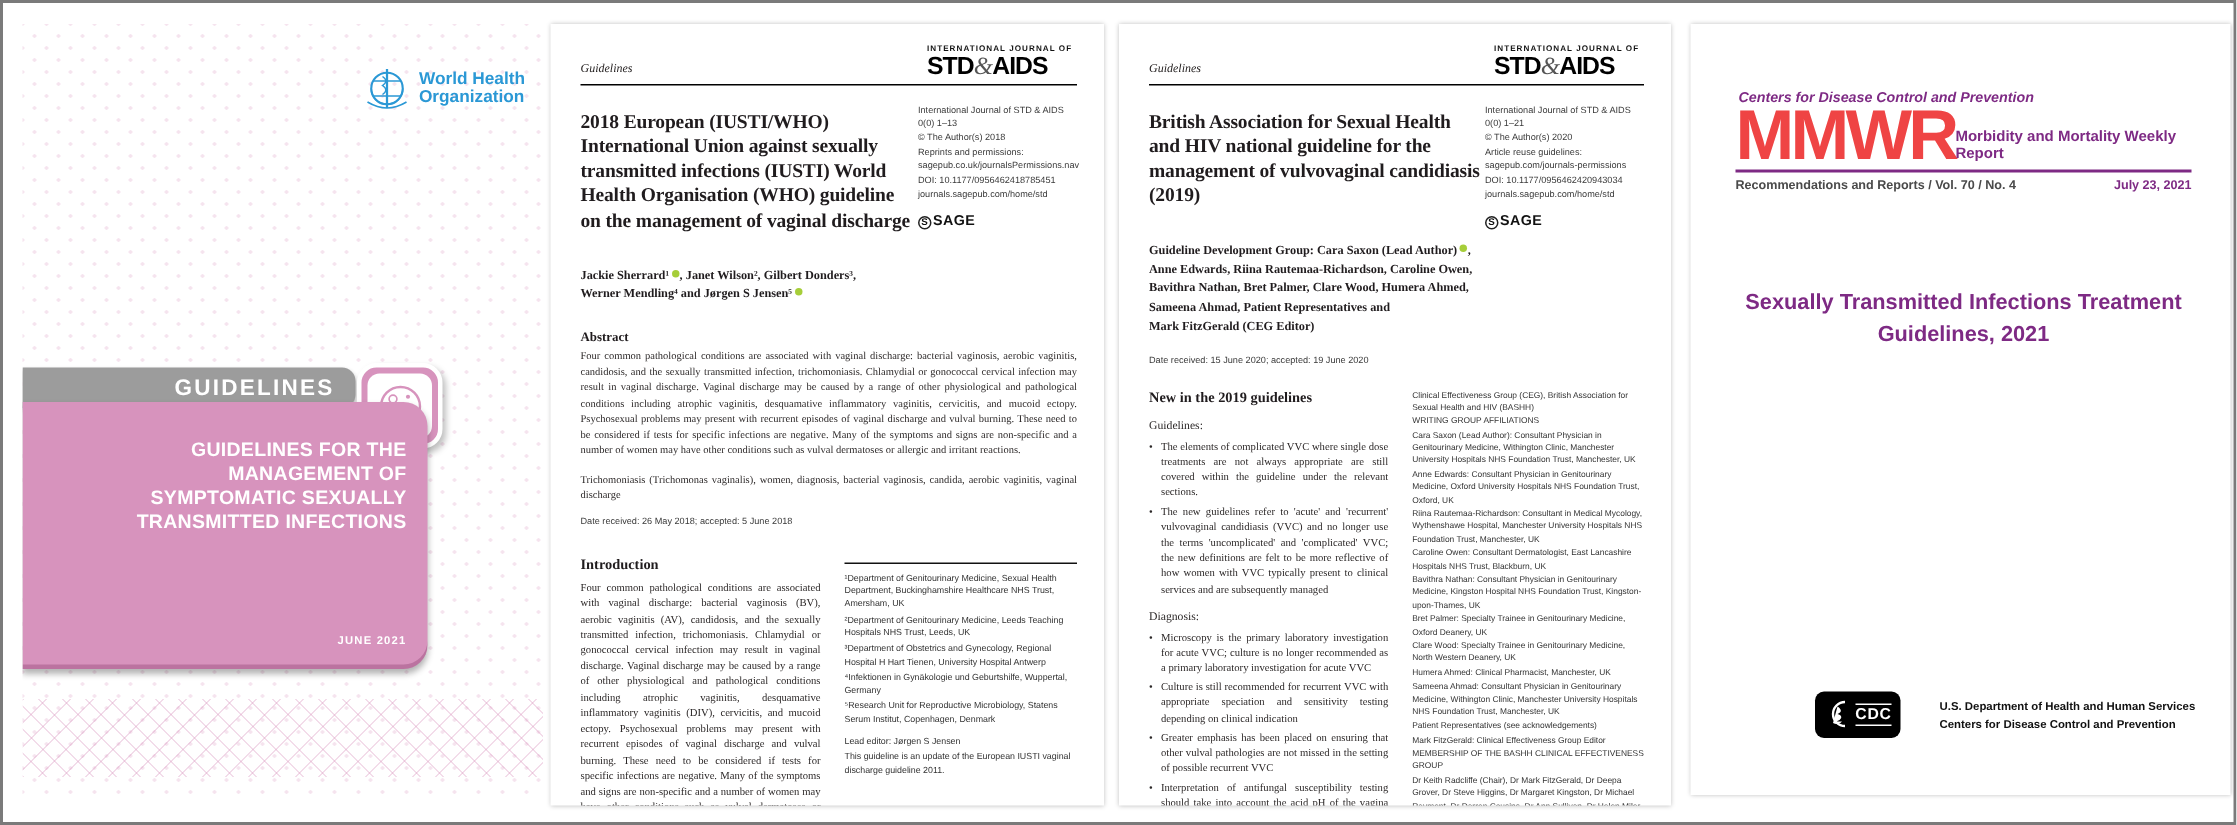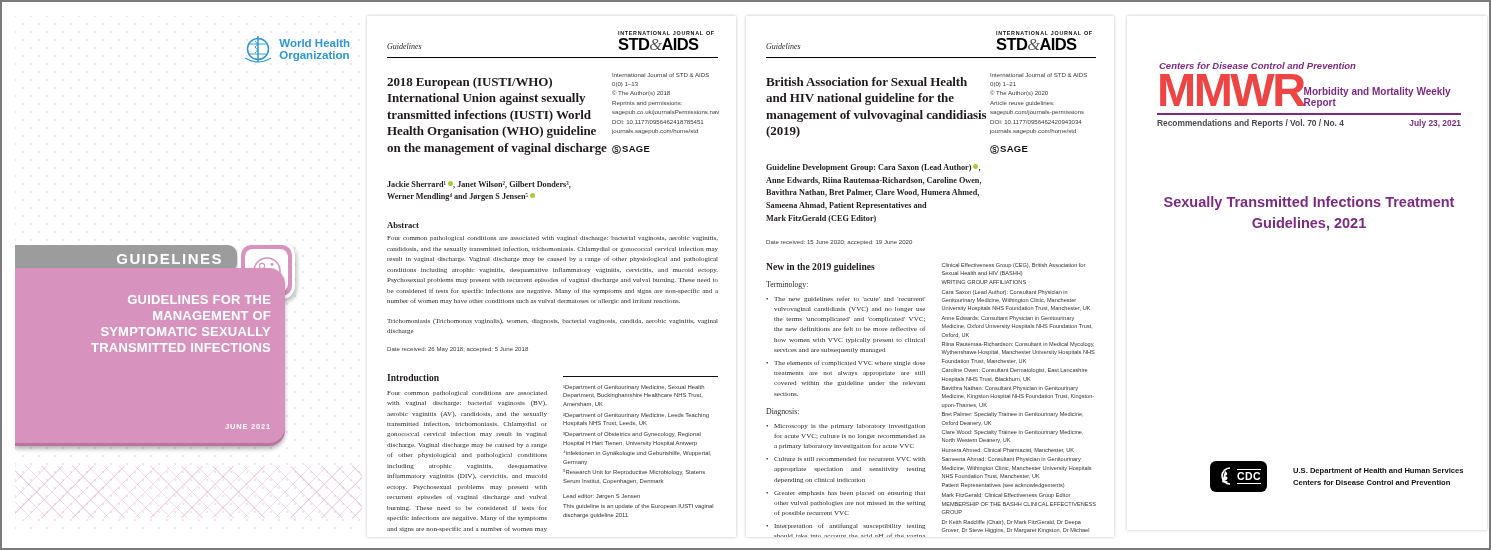--- a/index.html
+++ b/index.html
@@ -11,21 +11,21 @@
   }
   .page{ position:absolute; top:14px; background:#fff; overflow:hidden; }
 
   
   #doc1{ left:13px; width:347px; height:514px;
     background-image:
       radial-gradient(#f5e3ee 1px, transparent 1.35px),
       radial-gradient(#f5e3ee 1px, transparent 1.35px);
     background-size:16px 16px; background-position:0 0, 8px 8px;
   }
-  .who-logo{ position:absolute; top:17px; right:12px; display:flex; align-items:center; gap:5px; }
+  .who-logo{ position:absolute; top:27px; right:12px; display:flex; align-items:center; gap:5px; }
   .who-logo .who-text{ color:#2b98d5; font-weight:bold; font-size:11.5px; line-height:1.08; }
   .gray-banner{
     position:absolute; left:0; top:229px; width:222px; height:27px;
     background:#9c9c9c; border-radius:0 9px 9px 0;
     box-shadow:0 2px 3px rgba(0,0,0,.3), 0 0 0 2px #fff;
     color:#fff; font-weight:bold; font-size:15px; letter-spacing:1.5px;
     text-align:right; line-height:27px; padding-right:14px;
   }
   .pink-panel{
     position:absolute; left:0; top:252px; width:270px; height:178px;
@@ -271,24 +271,24 @@
           <div>DOI: 10.1177/0956462420943034</div>
           <div>journals.sagepub.com/home/std</div>
         </div>
         <div class="sage"><span class="sageS">S</span><span>SAGE</span></div>
       </div>
     </div>
 
     <div class="jcols" style="margin-top:16px;">
       <div class="jcol-l">
         <div class="jh1">New in the 2019 guidelines</div>
-        <div class="subhead">Terminology:</div>
+        <div class="subhead">Guidelines:</div>
         <ul class="blist">
+          <li>The elements of complicated VVC where single dose treatments are not always appropriate are still covered within the guideline under the relevant sections.</li>
           <li>The new guidelines refer to 'acute' and 'recurrent' vulvovaginal candidiasis (VVC) and no longer use the terms 'uncomplicated' and 'complicated' VVC; the new definitions are felt to be more reflective of how women with VVC typically present to clinical services and are subsequently managed</li>
-          <li>The elements of complicated VVC where single dose treatments are not always appropriate are still covered within the guideline under the relevant sections.</li>
         </ul>
         <div class="subhead">Diagnosis:</div>
         <ul class="blist">
           <li>Microscopy is the primary laboratory investigation for acute VVC; culture is no longer recommended as a primary laboratory investigation for acute VVC</li>
           <li>Culture is still recommended for recurrent VVC with appropriate speciation and sensitivity testing depending on clinical indication</li>
           <li>Greater emphasis has been placed on ensuring that other vulval pathologies are not missed in the setting of possible recurrent VVC</li>
           <li>Interpretation of antifungal susceptibility testing should take into account the acid pH of the vagina compared with the neutral pH at which testing is usually performed; the activity of azole antifungals is reduced in acidic environments and clinical resistance may occur despite the isolate being microbiologically susceptible.</li>
         </ul>
       </div>
       <div class="jcol-r">

